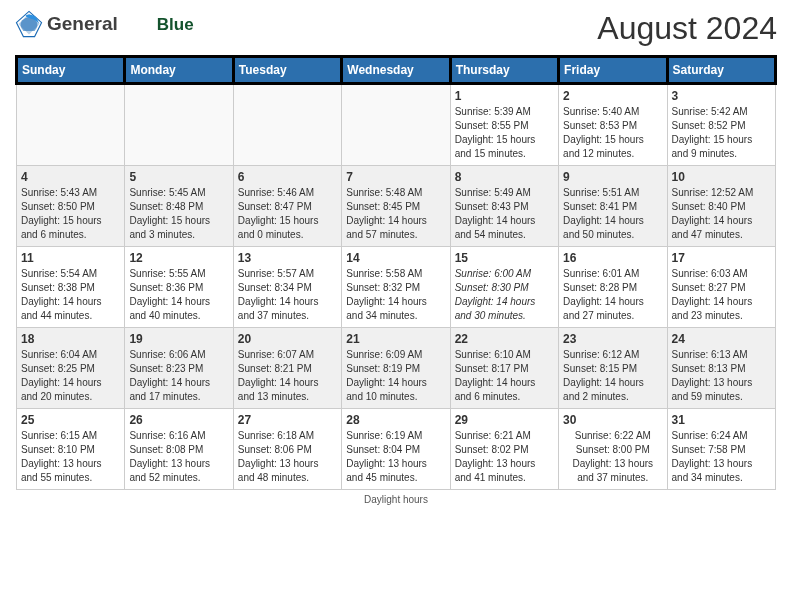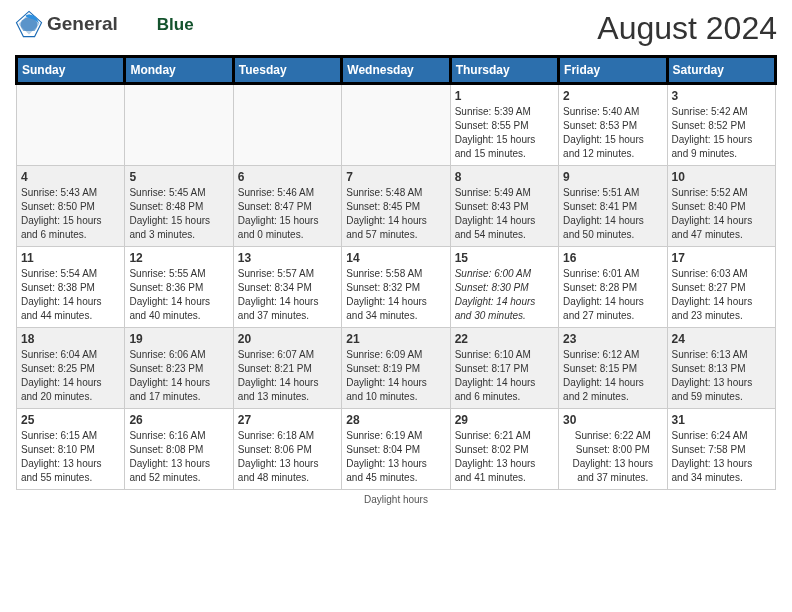--- a/index.html
+++ b/index.html
@@ -181,21 +181,21 @@
           </td>
           <td class="shaded">
             <div class="day-number">9</div>
             <div class="day-info" style="white-space: pre-line;">Sunrise: 5:51 AM
 Sunset: 8:41 PM
 Daylight: 14 hours
 and 50 minutes.</div>
           </td>
           <td class="shaded">
             <div class="day-number">10</div>
-            <div class="day-info" style="white-space: pre-line;">Sunrise: 5:52 AM
+            <div class="day-info" style="white-space: pre-line;">Sunrise: 12:52 AM
 Sunset: 8:40 PM
 Daylight: 14 hours
 and 47 minutes.</div>
           </td>
         </tr>
         <tr>
           <td>
             <div class="day-number">11</div>
             <div class="day-info" style="white-space: pre-line;">Sunrise: 5:54 AM
 Sunset: 8:38 PM

